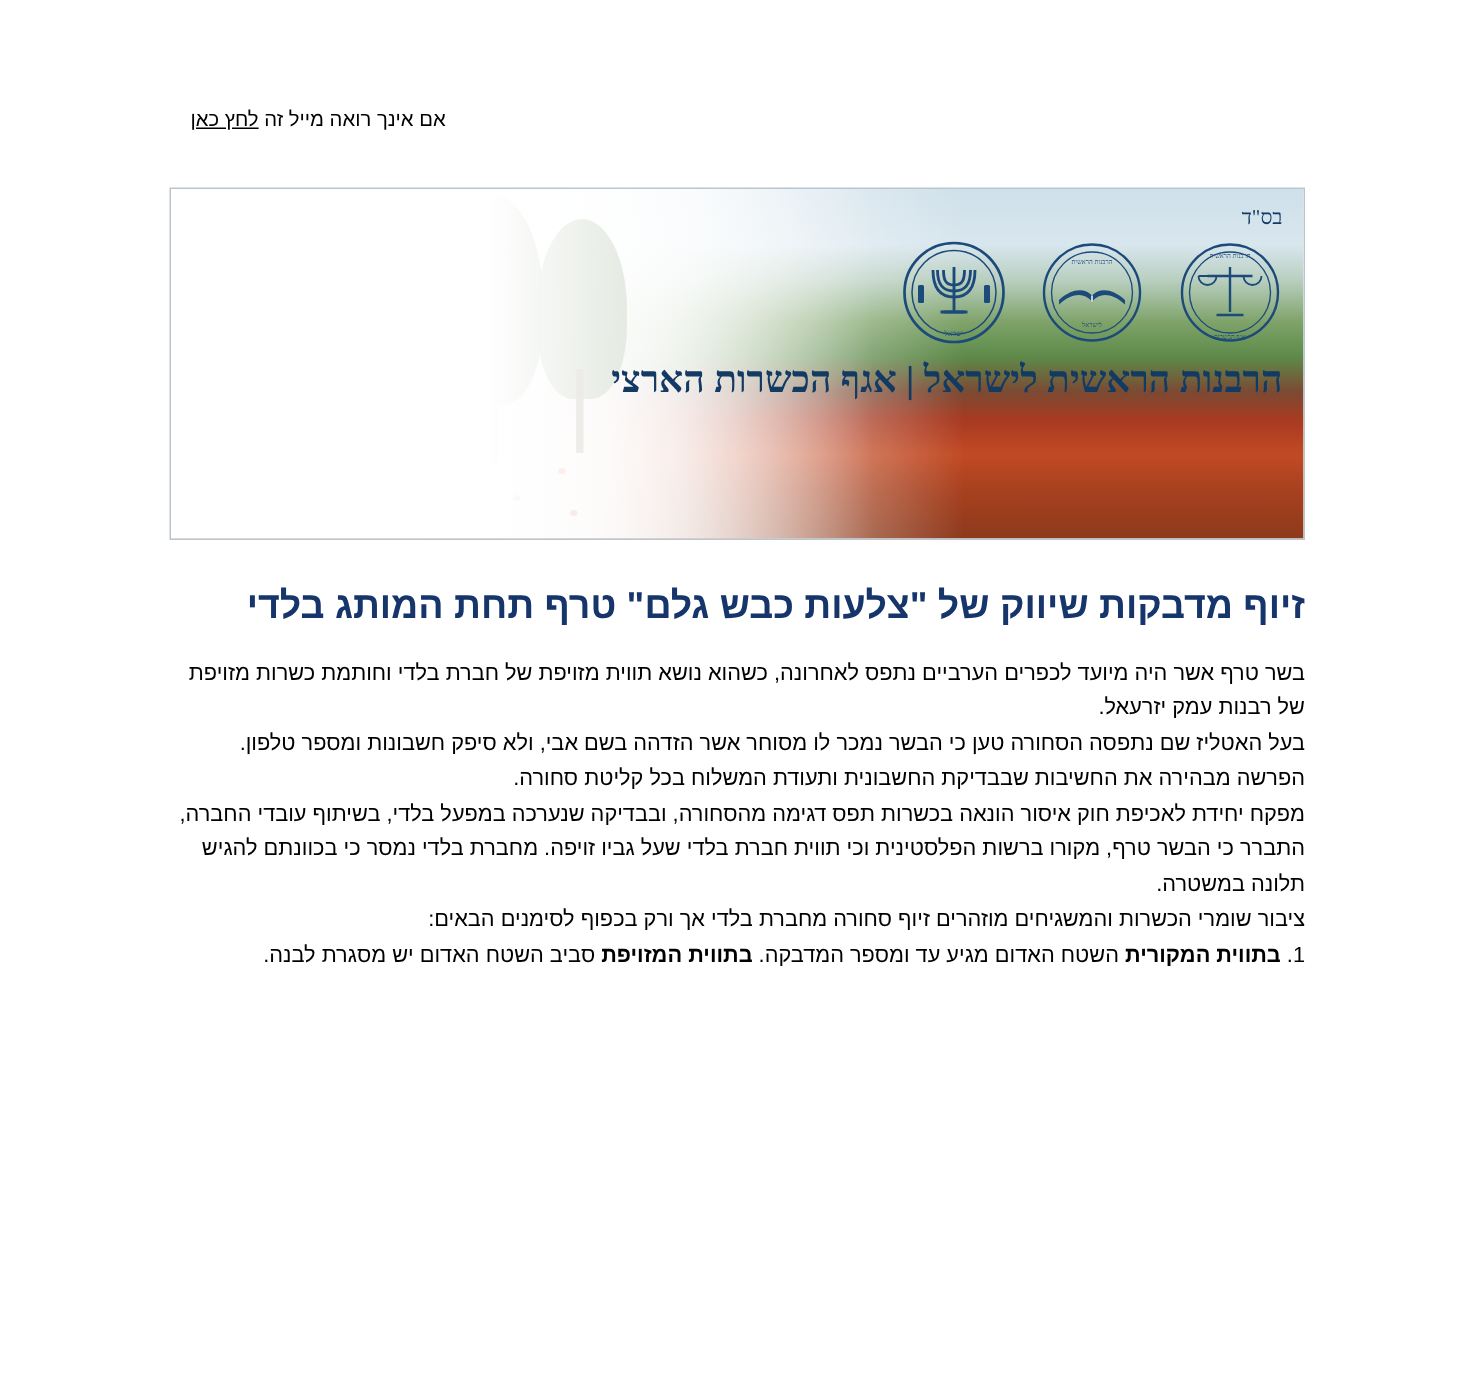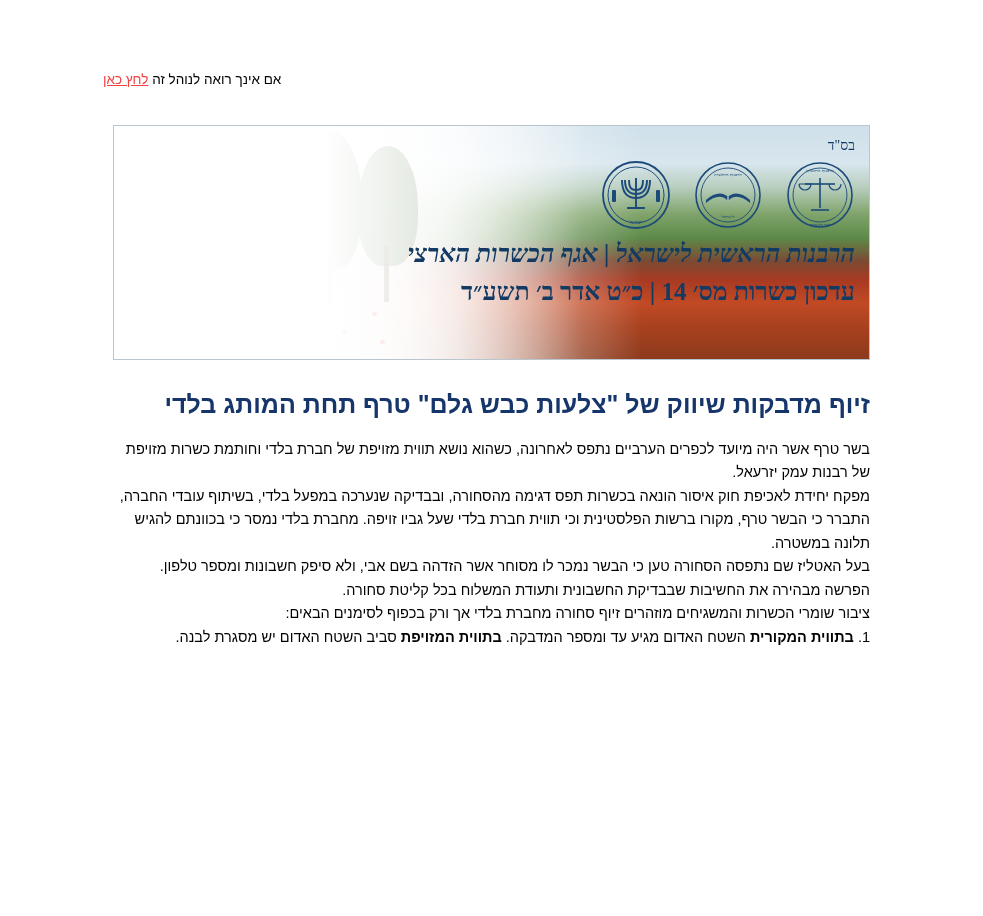--- a/index.html
+++ b/index.html
@@ -31,22 +31,23 @@
     direction: rtl;
     font-size: 13.5px;
     color: #000;
     padding-left: 0;
   }
   .preheader .inner {
     display: inline-block;
     text-align: right;
   }
   .preheader a {
-    color: #ef4444;
+    color: #000000;
     text-decoration: underline;
+    margin-left: 24px;
   }
 
   
   .banner {
     position: absolute;
     top: 125px;
     left: 113px;
     width: 757px;
     height: 235px;
     border: 1px solid #b9c6cf;
@@ -124,21 +125,20 @@
   .banner-title1 {
     position: absolute;
     top: 114px;
     right: 14px;
     font-size: 25px;
     font-weight: bold;
     color: #123a63;
     font-family: "Liberation Serif", serif;
     direction: rtl;
     white-space: nowrap;
-    font-style: italic;
   }
   .banner-title2 {
     position: absolute;
     top: 152px;
     right: 14px;
     font-size: 25px;
     font-weight: bold;
     color: #123a63;
     font-family: "Liberation Serif", serif;
     direction: rtl;
@@ -178,21 +178,21 @@
   }
   .b { font-weight: bold; text-align: center; }
 </style>
 </head>
 <body>
 
 <div class="page">
 
   <div class="preheader">
     <span class="inner">
-      <span>אם אינך רואה לנוהל זה </span><a href="#">לחץ כאן</a>
+      <span>אם אינך רואה מייל זה </span><a href="#">לחץ כאן</a>
     </span>
   </div>
 
   <div class="banner">
     <div class="banner-photo">
 
       <div class="tree" style="left:14px;  top:10px;  width:52px; height:120px;"></div>
       <div class="trunk" style="left:37px;  top:110px; width:5px;  height:60px;"></div>
       <div class="tree" style="left:62px;  top:0px;   width:70px; height:150px;"></div>
       <div class="trunk" style="left:94px;  top:130px; width:6px;  height:55px;"></div>
@@ -266,27 +266,26 @@
           <g fill="#1c4a7a">
             <rect x="11" y="34" width="4" height="12" rx="1"></rect>
             <rect x="55" y="34" width="4" height="12" rx="1"></rect>
           </g>
           <text x="35" y="68" font-size="5" fill="#1c4a7a" text-anchor="middle" font-family="Liberation Serif, serif">ישראל</text>
         </svg>
       </div>
     </div>
 
     <div class="banner-title1">הרבנות הראשית לישראל | אגף הכשרות הארצי</div>
-    <div class="banner-title2">עדכון כשרות מס׳ 14 | כ״ט אדר ב׳ תשע״ד</div>
   </div>
 
   <div class="article">
     <h1 class="headline">זיוף מדבקות שיווק של "צלעות כבש גלם" טרף תחת המותג  בלדי</h1>
     <div class="body-copy">
       <p class="para">בשר טרף אשר היה מיועד לכפרים הערביים נתפס לאחרונה, כשהוא נושא תווית מזויפת של חברת בלדי וחותמת כשרות מזויפת של רבנות עמק יזרעאל.</p>
+      <p class="para">בעל האטליז שם נתפסה הסחורה טען כי הבשר נמכר לו מסוחר אשר הזדהה בשם אבי, ולא סיפק חשבונות ומספר טלפון. הפרשה מבהירה את החשיבות שבבדיקת החשבונית ותעודת המשלוח בכל קליטת סחורה.</p>
       <p class="para">מפקח יחידת לאכיפת חוק איסור הונאה בכשרות תפס דגימה מהסחורה, ובבדיקה שנערכה במפעל בלדי, בשיתוף עובדי החברה, התברר כי הבשר טרף, מקורו ברשות הפלסטינית וכי תווית חברת בלדי שעל גביו זויפה. מחברת בלדי נמסר כי בכוונתם להגיש תלונה במשטרה.</p>
-      <p class="para">בעל האטליז שם נתפסה הסחורה טען כי הבשר נמכר לו מסוחר אשר הזדהה בשם אבי, ולא סיפק חשבונות ומספר טלפון. הפרשה מבהירה את החשיבות שבבדיקת החשבונית ותעודת המשלוח בכל קליטת סחורה.</p>
       <p class="para">ציבור שומרי הכשרות והמשגיחים מוזהרים זיוף סחורה מחברת בלדי אך ורק בכפוף לסימנים הבאים:</p>
       <p class="list-item" id="item-1"><span>1. </span><span class="b">בתווית המקורית </span><span>השטח האדום מגיע עד ומספר המדבקה. </span><span class="b">בתווית המזויפת </span><span>סביב השטח האדום יש מסגרת לבנה.</span></p>
     </div>
   </div>
 
 </div>
 
 </body></html>

